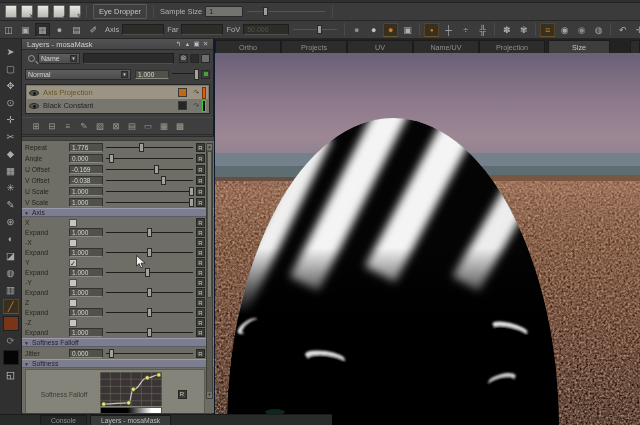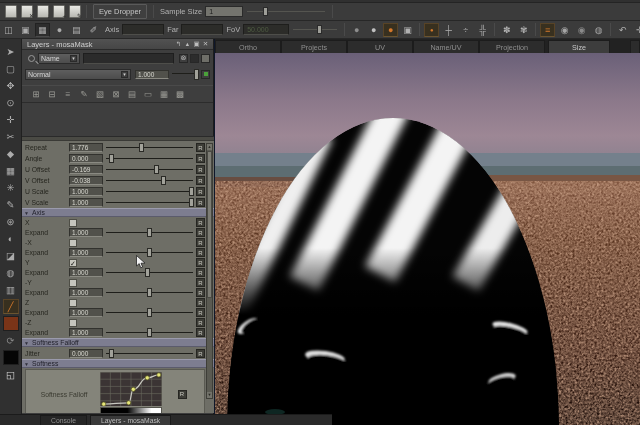--- a/index.html
+++ b/index.html
@@ -245,20 +245,36 @@
       </span>
       <span class="pval" style="margin-left:4px">1.000</span>
       <span class="ptrack" style="height:11px">
           <span class="phandle" id="blendknob" style="height: 11px; left: 92%;"></span>
         </span>
       <span class="mini">
           <span style="width:4px;height:4px;background:#4aa03a;display:inline-block"></span>
         </span>
     </div>
 
+    <div id="players">
+        <div class="lrow sel">
+          <span class="eye"></span>
+          <span class="lname">Axis Projection</span>
+          <span class="lswatch" style="background: rgb(192, 106, 20);"></span>
+          <span class="llink">↷</span>
+          <span class="lbar" style="background: rgb(221, 95, 18); border: 1px solid rgb(122, 52, 8);"></span>
+        </div>
+        <div class="lrow">
+          <span class="eye"></span>
+          <span class="lname">Black Constant</span>
+          <span class="lswatch" style="background: rgb(38, 38, 38);"></span>
+          <span class="llink">↷</span>
+          <span class="lbar" style="background: rgb(10, 16, 10); border: 1px solid rgb(60, 200, 60);"></span>
+        </div>
+      </div>
 
     <div id="pops">
         <span class="ticon">⊞</span>
         <span class="ticon">⊟</span>
         <span class="ticon">≡</span>
         <span class="ticon">✎</span>
         <span class="ticon">▧</span>
         <span class="ticon">⊠</span>
         <span class="ticon">▤</span>
         <span class="ticon">▭</span>

